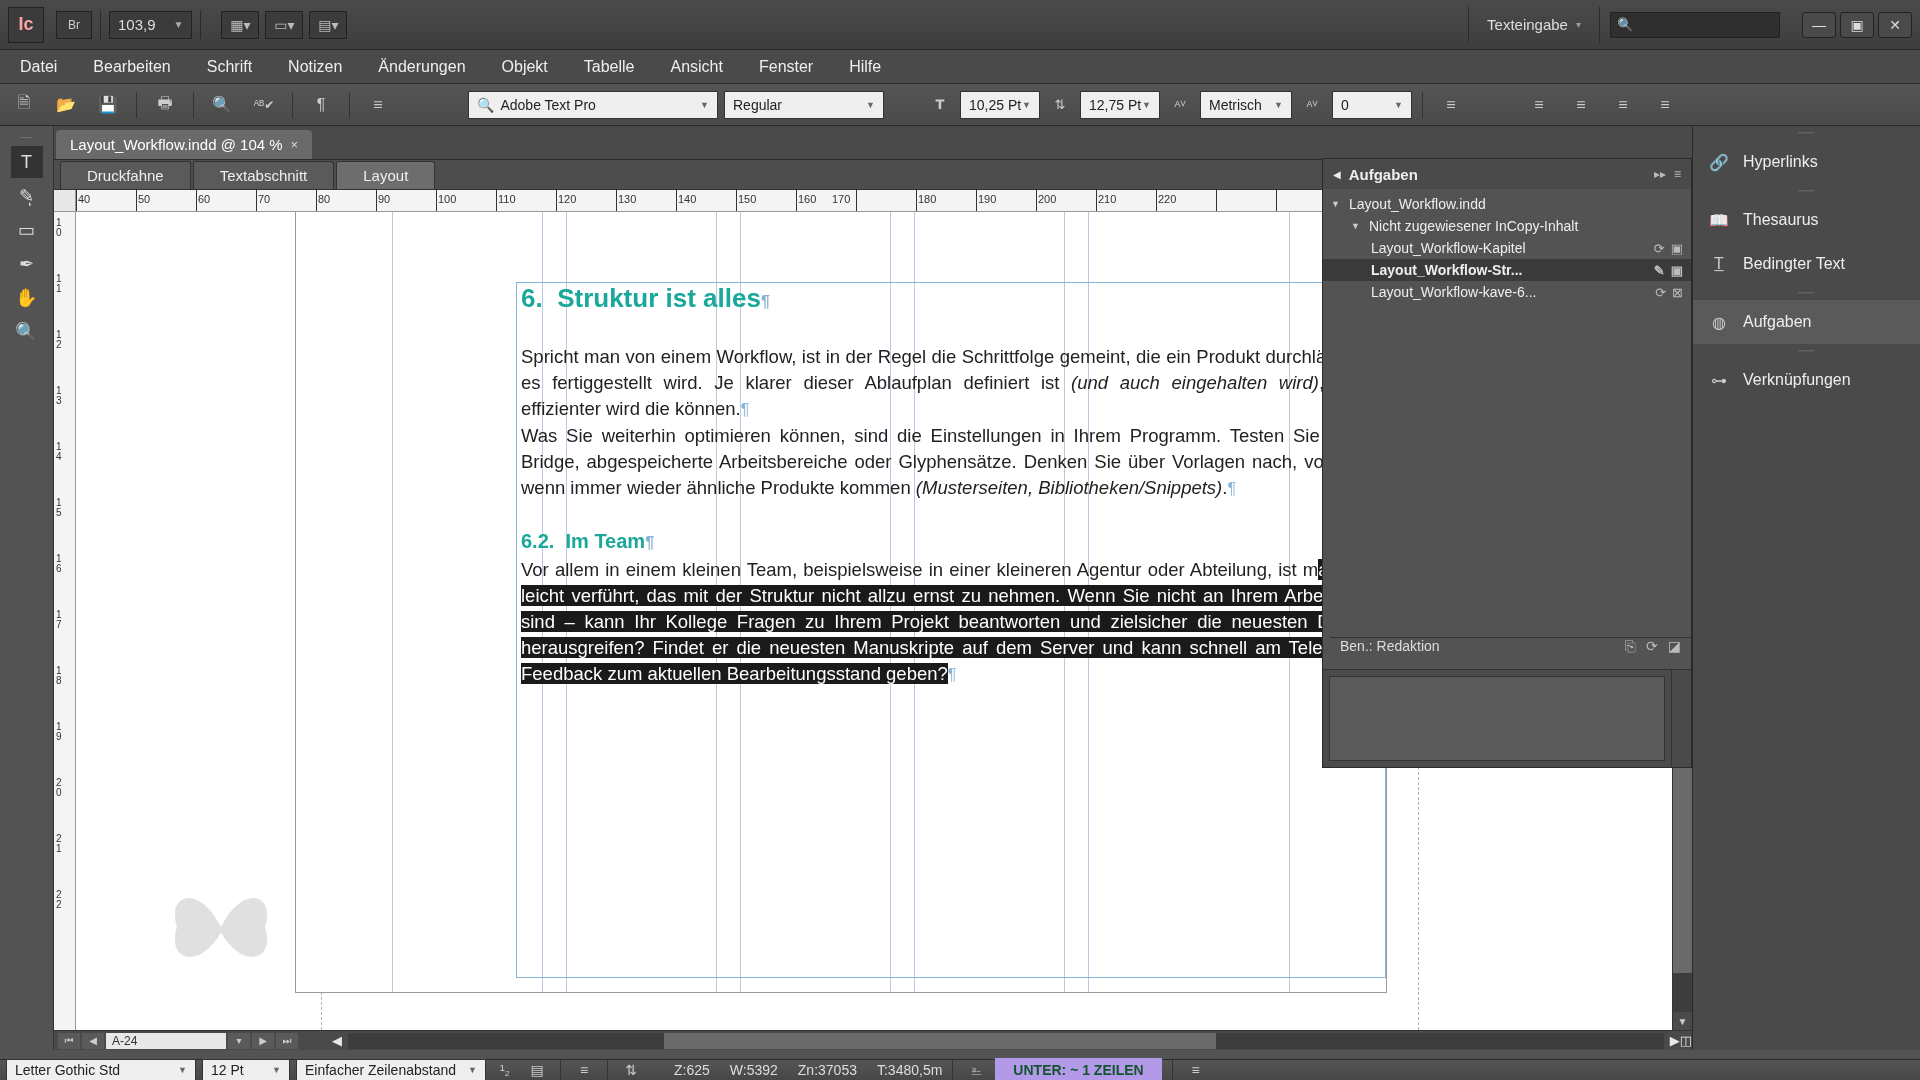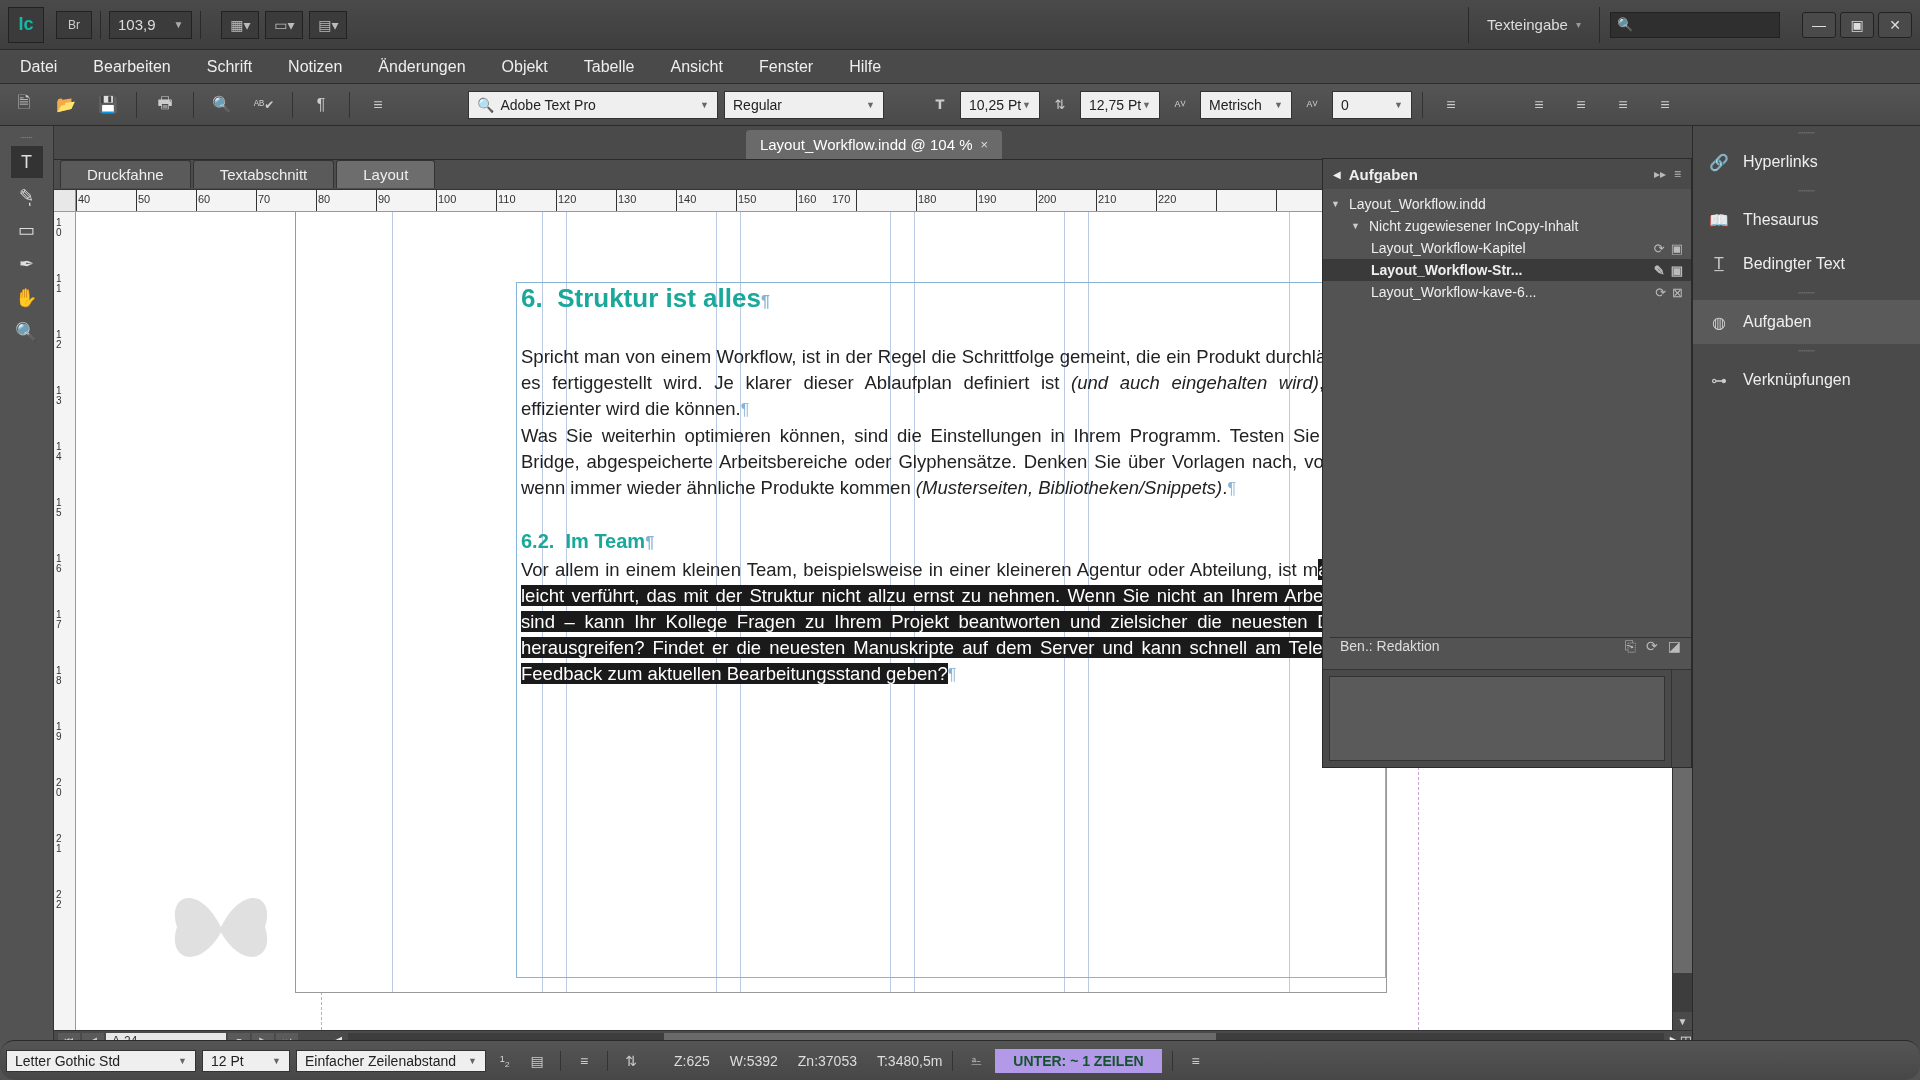--- a/index.html
+++ b/index.html
@@ -1,20 +1,20 @@
 <!DOCTYPE html>
 <html><head>
 <meta charset="utf-8">
 <style>
 * { margin: 0; padding: 0; box-sizing: border-box; font-family: "Segoe UI", Tahoma, sans-serif; user-select: none; }
 body { background: #535353; overflow: hidden; width: 1920px; height: 1080px; font-size: 13px; color: #e8e8e8; }
 
 
 .titlebar { height: 50px; background: linear-gradient(#4a4a4a,#3e3e3e); display: flex; align-items: center; padding: 0 8px; border-bottom: 1px solid #2a2a2a; }
-.titlebar .logo { width: 36px; height: 36px; background:#3b3b3b; border:1px solid #222; display:flex;align-items:center;justify-content:center;font-weight:bold;color:#14b8a6;font-size:18px;}
+.titlebar .logo { width: 36px; height: 36px; background:#3b3b3b; border:1px solid #222; display:flex;align-items:center;justify-content:center;font-weight:bold;color:#fca5a5;font-size:18px;}
 .titlebar .br { width: 36px; height: 28px; margin-left:12px; background:#3b3b3b; border:1px solid #222; display:flex;align-items:center;justify-content:center;font-size:12px;color:#ccc;}
 .titlebar .sep { width:1px; height:28px; background:#2a2a2a; margin:0 8px; }
 .zoom-combo { display:flex; align-items:center; background:#3b3b3b; border:1px solid #222; height:28px; padding:0 8px; gap:18px; font-size:15px; color:#ddd; }
 .zoom-combo .chev { font-size:10px; color:#aaa; }
 .mini-icons { display:flex; gap:6px; margin-left:12px; }
 .mini-icon { width:38px; height:28px; background:#3b3b3b; border:1px solid #222; display:flex; align-items:center; justify-content:center; color:#bbb; font-size:14px; }
 .workspace { margin-left:auto; display:flex; align-items:center; gap:8px; color:#ddd; font-size:15px; padding:0 18px; border-left:1px solid #2a2a2a; border-right:1px solid #2a2a2a; height:36px;}
 .workspace .chev { font-size:10px; color:#999; }
 .searchbox { width:170px; height:26px; background:#2f2f2f; border:1px solid #222; margin-left:10px; display:flex; align-items:center; padding:0 6px; color:#888;}
 .searchbox .mag { margin-right:6px; }
@@ -40,24 +40,24 @@
 .main { position:absolute; top:126px; bottom:30px; left:0; right:0; display:flex; }
 
 
 .toolbox { width:54px; background:#535353; border-right:1px solid #333; display:flex; flex-direction:column; align-items:center; padding-top:4px; gap:2px;}
 .tool { width:32px; height:32px; display:flex; align-items:center; justify-content:center; color:#ddd; font-size:18px; }
 .tool.active { background:#333; }
 .toolbox .grip { height:14px; width:100%; display:flex;align-items:center;justify-content:center;color:#888;font-size:10px;}
 
 
 .docwrap { flex:1; display:flex; flex-direction:column; background:#535353; position:relative; }
-.doctab-row { height:34px; background:#4a4a4a; display:flex; align-items:flex-end; padding-left:2px; border-bottom:1px solid #2a2a2a;justify-content:center;}
+.doctab-row { height:34px; background:#4a4a4a; display:flex; align-items:flex-end; padding-left:2px; border-bottom:1px solid #2a2a2a;}
 .doctab { background:#6a6a6a; color:#fff; padding:6px 14px; border-radius:4px 4px 0 0; font-size:15px; display:flex; align-items:center; gap:8px;}
 .doctab .x { font-size:13px; color:#ddd; }
-.viewtabs { height:30px; background:#4d4d4d; border-bottom:1px solid #333; display:flex; padding-left:6px; align-items:flex-start;}
+.viewtabs { height:30px; background:#4d4d4d; border-bottom:1px solid #333; display:flex; padding-left:6px; align-items:center;}
 .vtab { padding:5px 26px; background:#5a5a5a; color:#eee; font-size:15px; margin-right:2px; border:1px solid #333; border-bottom:none; border-radius:3px 3px 0 0;}
 .vtab.active { background:#6d6d6d; }
 
 .ruler-h { height:22px; background:#f4f4f4; border-bottom:1px solid #999; position:relative; display:flex; overflow:hidden;}
 .ruler-h .corner { width:22px; height:22px; background:#e8e8e8; border-right:1px solid #999; flex-shrink:0;}
 .ruler-h .ticks { flex:1; position:relative; font-size:10px; color:#333; background:repeating-linear-gradient(to right,#333 0,#333 1px,transparent 1px,transparent 60px); }
 .ruler-h .ticks .num { position:absolute; top:3px; font-size:11px; }
 
 .canvas-row { flex:1; display:flex; overflow:hidden; position:relative;}
 .ruler-v { width:22px; background:#f4f4f4; border-right:1px solid #999; position:relative; }
@@ -99,21 +99,21 @@
 .tree-row.sel { background:#3a3a3a; font-weight:bold;}
 .tree-row .tw { font-size:9px; color:#ccc; width:12px; }
 .tree-row .spacer { width:14px; }
 .tree-row .ricons { margin-left:auto; display:flex; gap:6px; color:#bbb; font-size:13px;}
 .ap-foot { height:32px; border-top:1px solid #333; display:flex; padding:0 10px; color:#ddd; font-size:14px; gap:8px;margin-left:7px;}
 .ap-foot .ricons { margin-left:auto; display:flex; gap:10px; color:#bbb;}
 .ap-preview { height:98px; background:#4a4a4a; border-top:1px solid #333; display:flex; }
 .ap-preview .pv { flex:1; margin:6px; background:#5a5a5a; border:1px solid #333;}
 
 
-.statusbar { position:absolute; bottom:0; left:0; right:0; height:40px; background:linear-gradient(#555,#474747); border-top:1px solid #2a2a2a; display:flex; align-items:center; padding:0 6px; gap:6px; font-size:14px; color:#ddd;border-radius:15px;}
+.statusbar { position:absolute; bottom:0; left:0; right:0; height:21px; background:linear-gradient(#555,#474747); border-top:1px solid #2a2a2a; display:flex; align-items:center; padding:0 6px; gap:6px; font-size:14px; color:#ddd;}
 .statusbar .combo { height:22px; }
 .status-combo { width:190px; }
 .size-combo { width:88px; }
 .ls-combo { width:190px; }
 .badge { background:#b39ae8; color:#14532d; padding:4px 18px; font-weight:bold; font-size:14px;}
 .stat-ic { width:26px; height:20px; display:flex;align-items:center;justify-content:center;color:#ccc;}
 .stat-sep { width:1px; height:20px; background:#333; margin:0 4px;}
 
 .vsep-tall { position:absolute; top:0; bottom:0; width:1px; background:rgba(120,150,200,0.5); }
 

